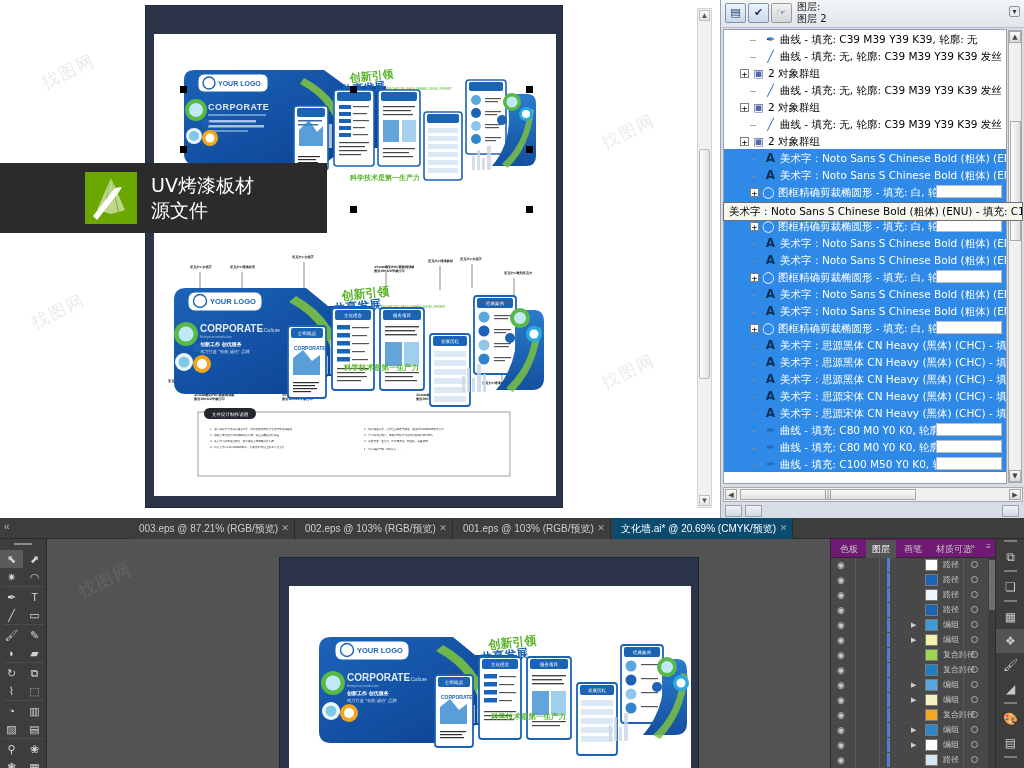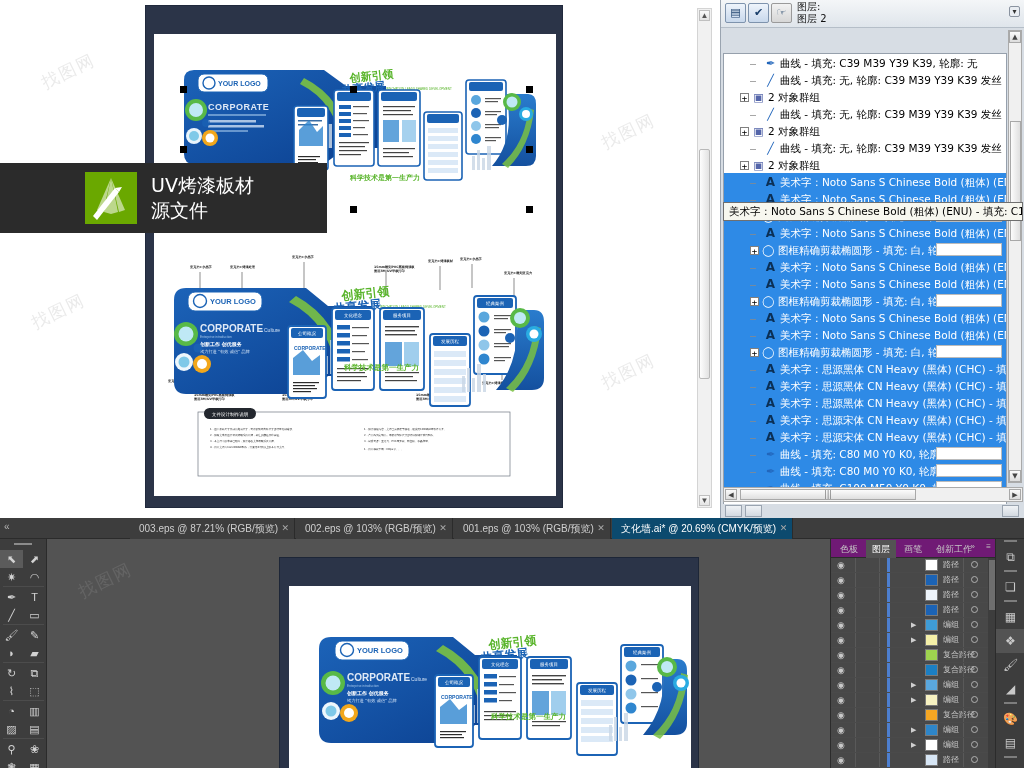--- a/index.html
+++ b/index.html
@@ -90,21 +90,20 @@
   #om-head .dot {
     position: absolute; right: 5px; top: 6px; width: 11px; height: 11px;
     border: 1px solid #8a93a0; border-radius: 2px; background: #e9edf2;
     font-size: 8px; text-align: center; line-height: 9px; color:#333;
   }
 
   #om-list {
     position: absolute; left: 2px; top: 29px; width: 284px; height: 455px;
     background: #ffffff; border: 1px solid #96a0ac; overflow: hidden;
     white-space: nowrap;
-    margin-top: 24px;
   }
   .om-row {
     position: relative; height: 17px; line-height: 17px;
     font-size: 10.5px; color: #000; padding-left: 0;
   }
   .om-row.sel { background: #2e8ae6; color: #ffffff; }
   .om-row .indent { display: inline-block; }
   .om-row .tgl {
     display: inline-block; width: 9px; height: 9px; line-height: 8px;
     border: 1px solid #808080; background: #fff; color: #000;
@@ -939,21 +938,21 @@
           </svg>
         </div>
       </div>
     </div>
 
     <div id="ai-right">
       <div class="ptabs">
           <div class="ptab" style="left: 3px;">色板</div>
           <div class="ptab active" style="left: 35px;">图层</div>
           <div class="ptab" style="left: 67px;">画笔</div>
-          <div class="ptab" style="left: 99px;">创新工作</div>
+          <div class="ptab" style="left: 99px;">材质可选</div>
         </div>
       <div class="pchev">»</div>
       <div class="pmenu">≡</div>
       <div id="ai-layerlist">
         <div class="lrow">
             <span class="eye">◉</span>
             <span class="sepline"></span>
             <span class="sepline2"></span>
             <span class="colorbar" style="background:#4d7fd0"></span>
             <span class="thumb" style="background:#ffffff"></span>

